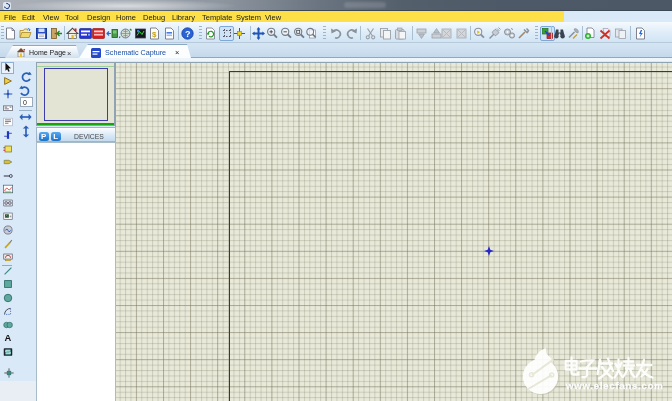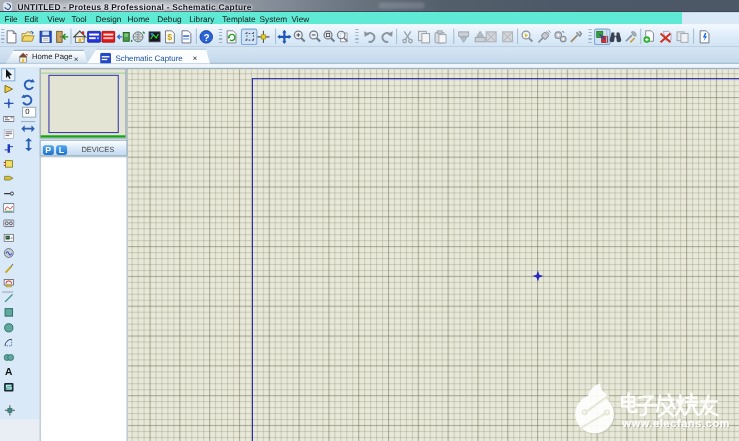--- a/index.html
+++ b/index.html
@@ -12,21 +12,21 @@
   border-bottom:1px solid #3c4754; }
 #titlebar .glow { position:absolute; left:0; top:0; width:300px; height:11px;
   background:radial-gradient(ellipse 150px 9px at 125px 6px, rgba(255,255,255,0.6), rgba(255,255,255,0) 75%); }
 #titlebar .txt { position:absolute; left:16px; top:1.5px; font-size:7.6px; font-weight:bold; color:#141824;
   text-shadow:0 0 2px #fff, 0 0 3px #fff; white-space:nowrap; letter-spacing:0.2px; }
 #titlebar .ico { position:absolute; left:3px; top:1.5px; width:8px; height:8px; border-radius:2px;
   background:#dfe6ee; }
 #titlebar .ico:after { content:""; position:absolute; left:1px; top:1px; width:6px; height:6px; border-radius:50%;
   border:1.6px solid #2a4a8a; border-left-color:transparent; transform:rotate(30deg); box-sizing:border-box; }
 
-#menubar { position:absolute; left:0; top:11px; width:620px; height:11px; background:#5eead4; }
+#menubar { position:absolute; left:0; top:11px; width:564px; height:11px; background:#fde047; }
 #menubar span { position:absolute; top:1.5px; font-size:7.5px; color:#1a1a1a; white-space:nowrap; }
 
 #toolbar { position:absolute; left:0; top:22px; width:672px; height:21px;
   background:linear-gradient(#f4f9fe,#dcebf8 60%,#d2e4f4); border-bottom:1px solid #b7cadc; }
 .tbsep { position:absolute; top:4px; width:1px; height:14px; background:#a9bfd2; }
 .tbgrip { position:absolute; top:4px; width:3px; height:14px;
   background:repeating-linear-gradient(to bottom,#9fb4c8 0 1px,transparent 1px 3px); }
 .tbi { position:absolute; top:4.5px; width:13px; height:13px; }
 .tbi svg { position:absolute; left:0; top:0; }
 .pressed { border:1px solid #7da8d8; background:#cfe3f7; border-radius:2px; }
@@ -78,21 +78,20 @@
 
 #origin { position:absolute; left:366.7px; top:182.3px; width:12px; height:12px; }
 </style>
 </head>
 <body>
 <div id="app">
   <div id="titlebar">
       <div class="glow"></div>
       <div style="position:absolute;left:344px;top:2px;width:42px;height:6px;background:rgba(255,255,255,0.14);border-radius:3px;filter:blur(1.2px)"></div>
       <div class="ico"></div>
-    <div class="txt">UNTITLED - Proteus 8 Professional - Schematic Capture</div>
     </div>
   <div id="menubar">
     <span style="left:4px">File</span>
       <span style="left:22px">Edit</span>
       <span style="left:43px">View</span>
     <span style="left:65px">Tool</span>
       <span style="left:87px">Design</span>
       <span style="left:116px">Home</span>
     <span style="left:143px">Debug</span>
       <span style="left:172px">Library</span>

